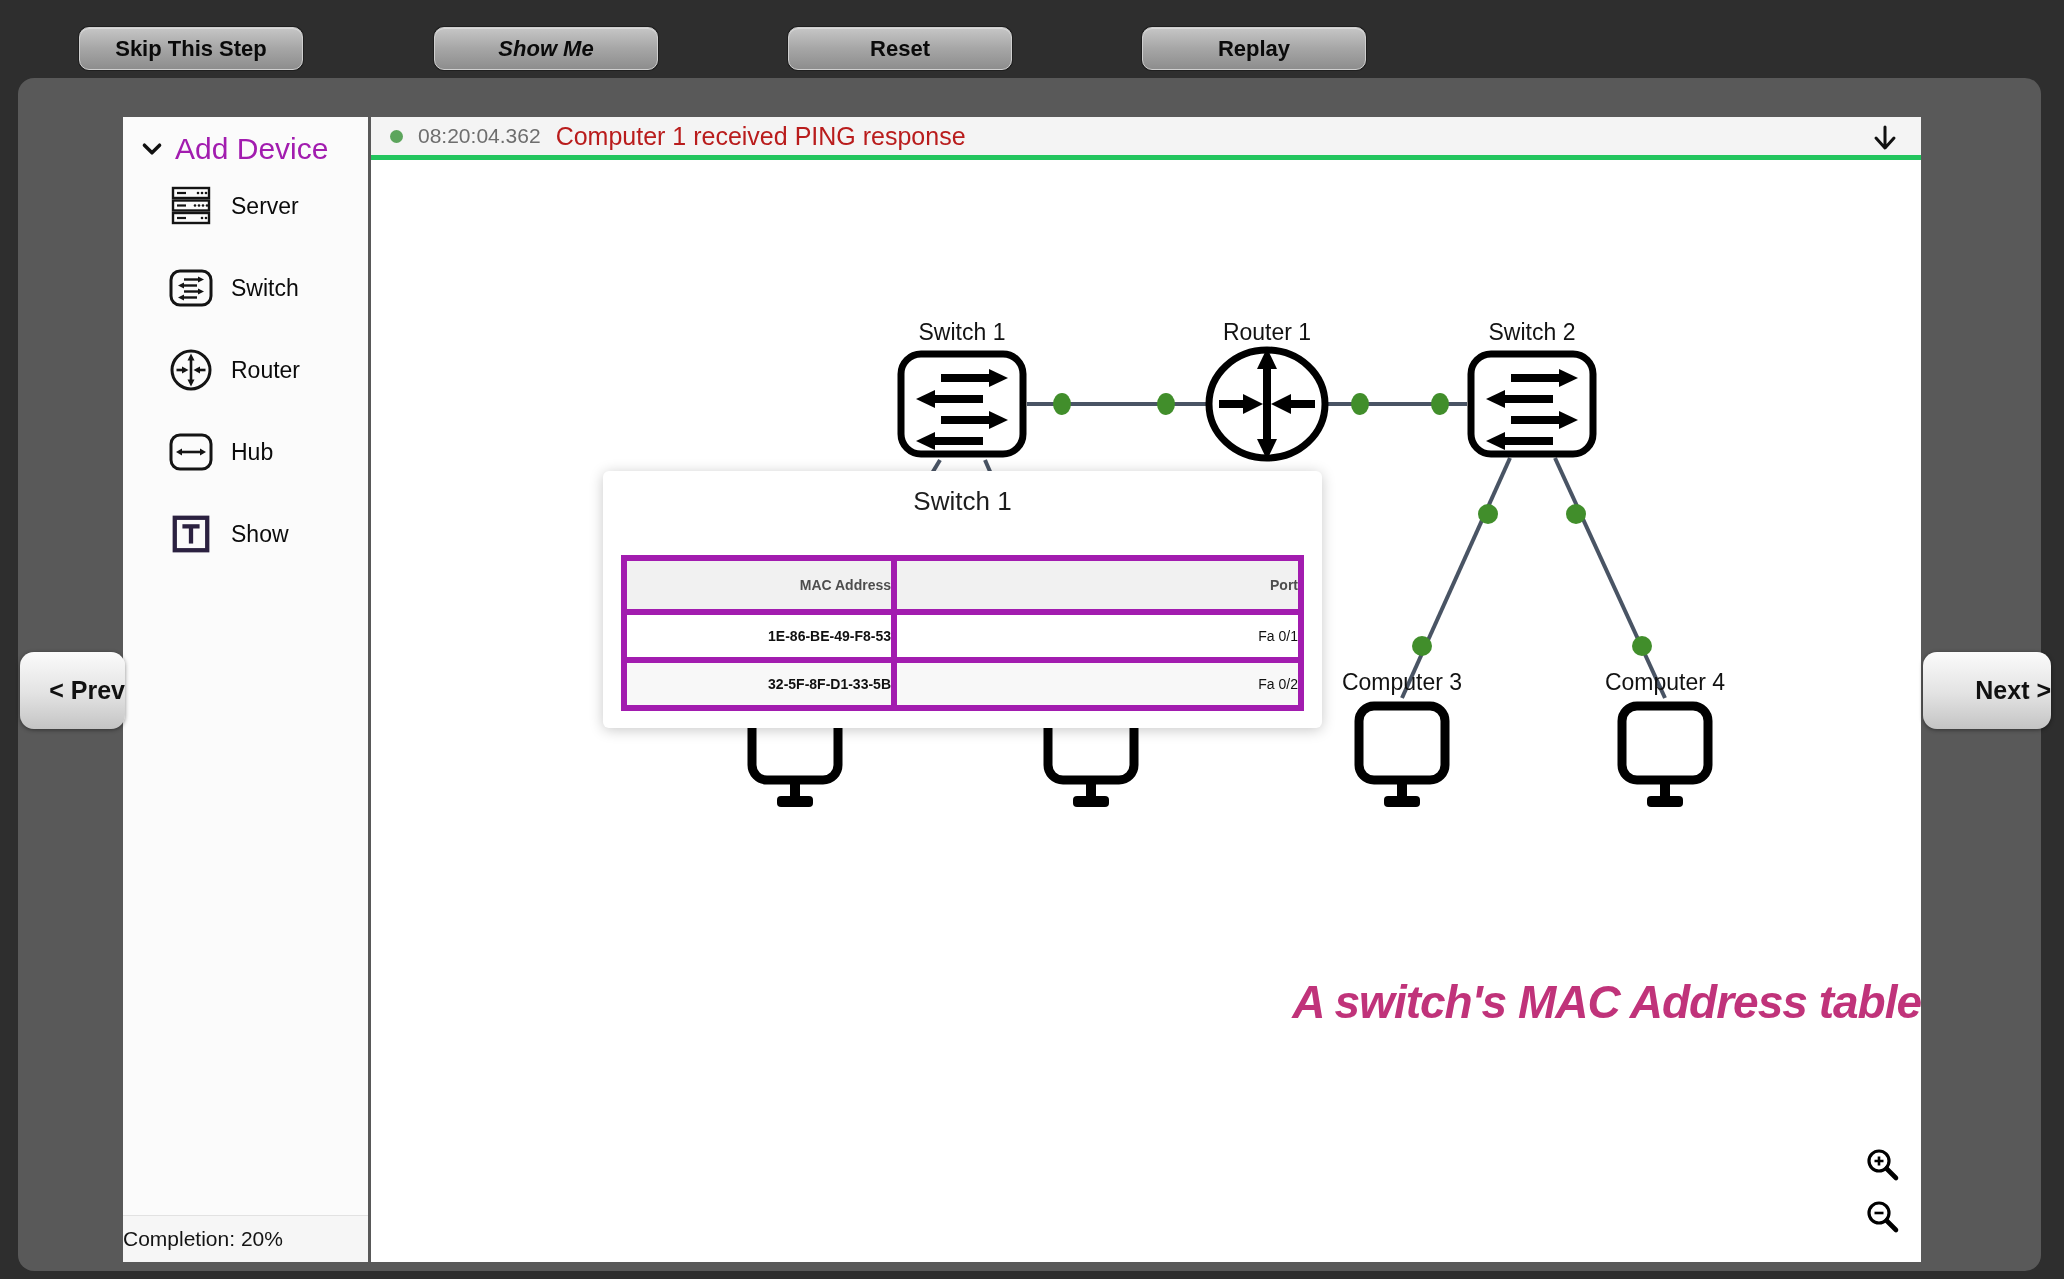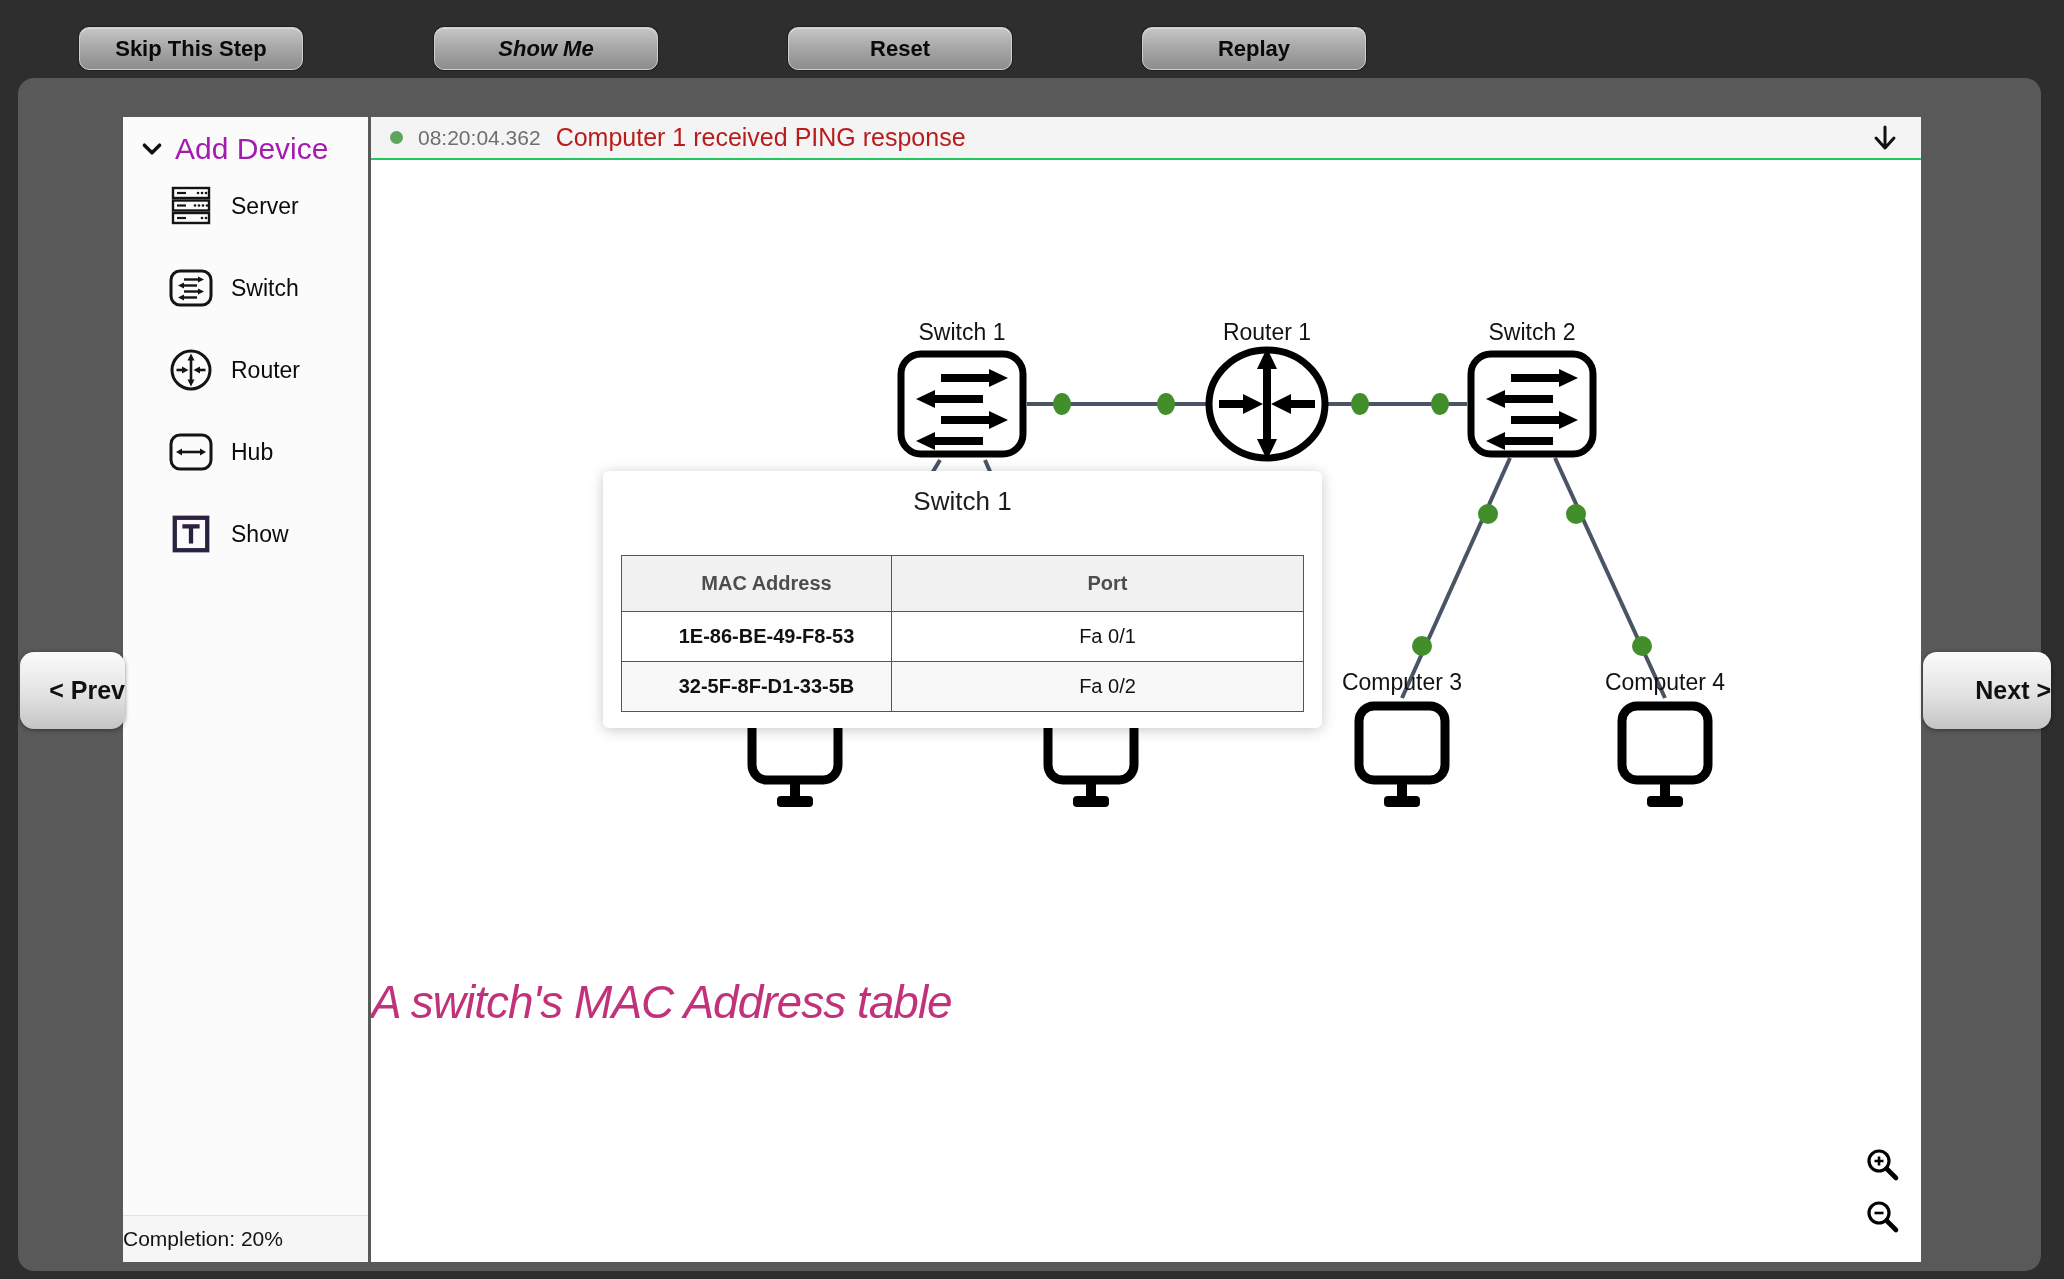--- a/index.html
+++ b/index.html
@@ -25,47 +25,47 @@
   .dev-item{display:flex;align-items:center;height:82px;padding-left:44px;cursor:pointer;}
   .dev-item:first-of-type{margin-top:20px;}
   .dev-icon{width:48px;height:46px;display:flex;align-items:center;justify-content:center;flex:0 0 auto;}
   .dev-label{margin-left:16px;font-size:23px;color:#0b0b0b;}
   .completion{position:absolute;left:0;bottom:0;width:100%;height:47px;background:#f6f6f6;
     border-top:1px solid #e2e2e2;font-size:21px;color:#141414;line-height:46px;}
 
   
   .canvas{position:absolute;left:371px;top:117px;width:1550px;height:1145px;background:#ffffff;overflow:hidden;}
   .statusbar{position:absolute;left:0;top:0;width:100%;height:43px;background:#f4f4f4;
-    border-bottom:2px solid #22c55e;display:flex;align-items:center;z-index:3;}
+    border-bottom:5px solid #22c55e;display:flex;align-items:center;z-index:3;}
   .status-dot{width:13px;height:13px;border-radius:50%;background:#5ca55c;margin-left:19px;flex:0 0 auto;}
   .status-time{margin-left:15px;font-size:21px;color:#6e6e6e;}
   .status-msg{margin-left:15px;font-size:25px;color:#b91c1c;}
   .status-arrow{position:absolute;right:22px;top:6px;width:28px;height:32px;cursor:pointer;}
 
   svg.diagram{position:absolute;left:0;top:0;width:1550px;height:1145px;z-index:1;}
   .link{stroke:#495464;stroke-width:4;fill:none;}
   .port-dot{fill:#418e2b;}
   .dev-stroke{stroke:#000;fill:#fff;}
   .node-label{font-family:"Liberation Sans","DejaVu Sans",sans-serif;font-size:23px;fill:#121212;text-anchor:middle;}
 
   
   .popup{position:absolute;left:232px;top:354px;width:719px;height:257px;background:#fff;
     border-radius:6px;box-shadow:0 2px 14px rgba(0,0,0,0.22);z-index:5;}
   .popup-title{margin-top:15px;text-align:center;font-size:26px;color:#1d1d1d;}
   .mac-table{position:absolute;left:18px;top:84px;width:683px;border-collapse:collapse;table-layout:fixed;}
-  .mac-table th,.mac-table td{border:1px solid #a21caf;font-size:20px;text-align:center;}
+  .mac-table th,.mac-table td{border:6px solid #a21caf;font-size:14px;text-align:right;}
   .mac-table th{background:#f1f1f1;color:#4d4d4d;font-weight:bold;padding:16px 0 16px 20px;}
   .mac-table td{padding:13px 0 13px 20px;color:#111;}
   .mac-table .col-mac{width:270px;}
   .mac-table td.mac{font-weight:bold;}
   .mac-table tr.striped td{background:#f8f8f8;}
 
   
-  .caption{position:absolute;left:0;top:858px;width:100%;text-align:left;z-index:2;
-    font-size:46px;font-weight:normal;font-style:italic;color:#c0337a;letter-spacing:-1px;}
+  .caption{position:absolute;left:0;top:858px;width:100%;text-align:right;z-index:2;
+    font-size:46px;font-weight:bold;font-style:italic;color:#c0337a;letter-spacing:-1px;padding-left:28px;}
 
   
   .zoom-controls{position:absolute;left:1494px;top:1030px;display:flex;flex-direction:column;gap:16px;z-index:4;}
   .zoom-btn{width:36px;height:36px;cursor:pointer;}
 
   
   .nav-btn{position:absolute;height:77px;border-radius:14px;z-index:10;cursor:pointer;
     background:linear-gradient(180deg,#fbfbfb 0%,#e2e2e2 55%,#c4c4c4 100%);
     box-shadow:0 1px 4px rgba(0,0,0,0.45);border:none;
     font-weight:bold;font-size:25px;color:#111;text-align:right;line-height:77px;}

